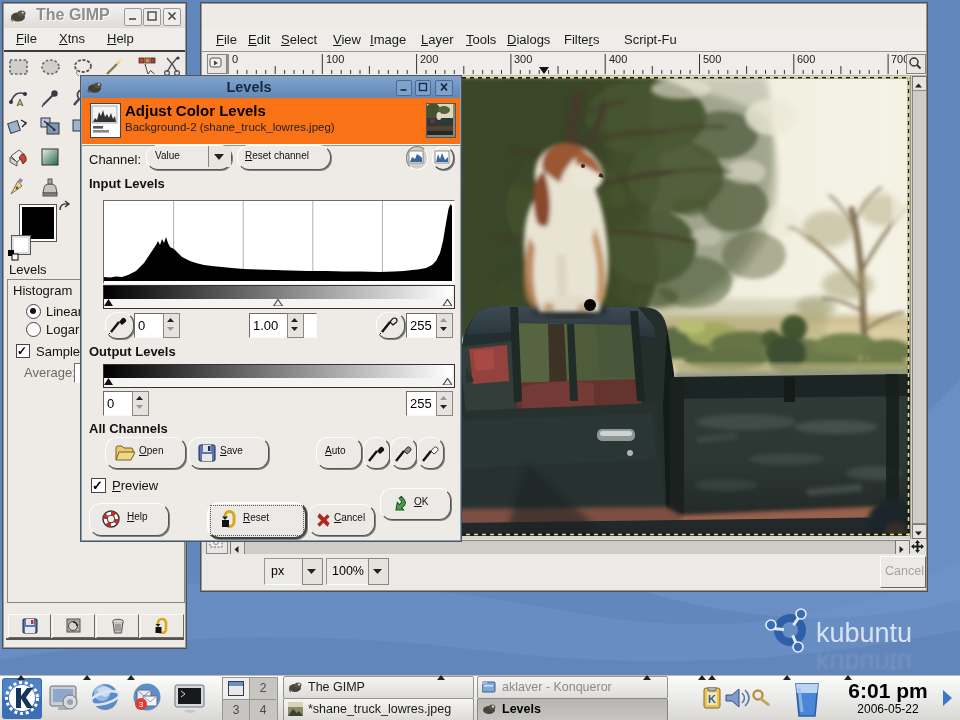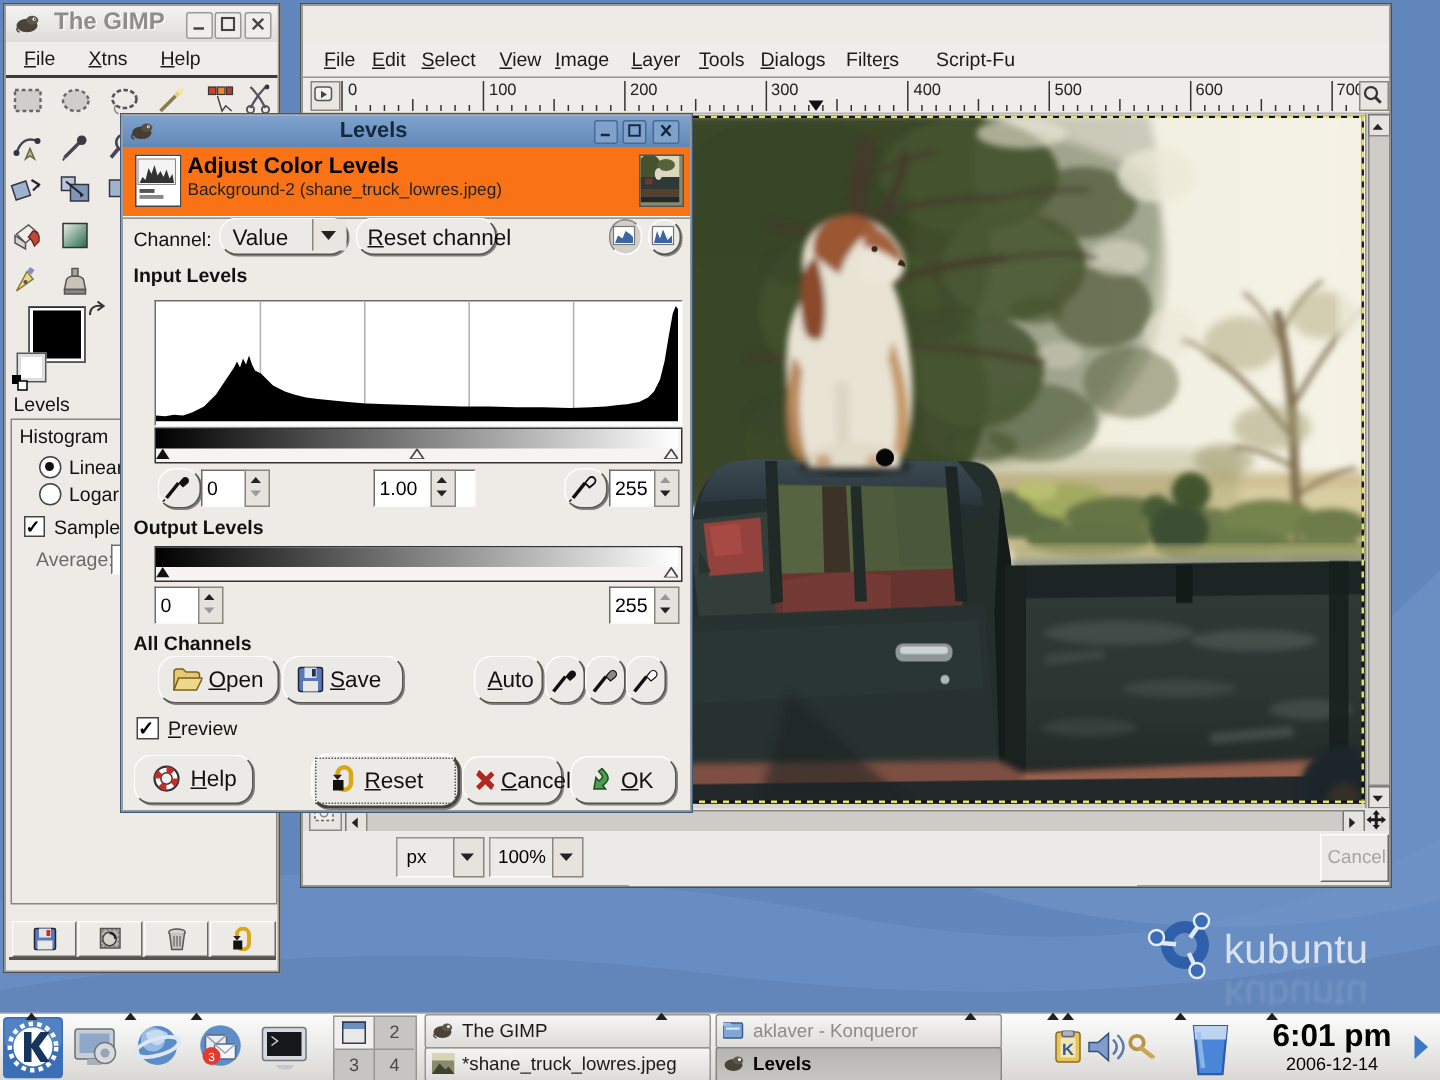--- a/index.html
+++ b/index.html
@@ -9,21 +9,21 @@
  box-shadow:0 0 0 1px #9a9a98 inset;}
 .tbar{position:absolute;left:1px;right:1px;top:1px;height:24px;
  background:linear-gradient(#f4f3f2,#dddcd9);}
 .tbtn{position:absolute;width:16px;height:16px;top:4px;background:#efeeec;
  border:1px solid #9a9a98;border-radius:2px;color:#444;font-size:11px;
  line-height:14px;text-align:center;}
 .bluebar{background:linear-gradient(#7fa3ce,#6288b6);}
 .menu{position:absolute;font-size:13px;color:#1a1a1a;}
 .gbtn{position:absolute;background:#eceae6;border-style:solid;border-width:1px;
  border-color:#fdfdfc #57534d #57534d #fdfdfc;box-shadow:1px 1px 0 rgba(40,40,40,.55);
- font-size:15px;color:#111;border-radius:12px;}
+ font-size:10px;color:#111;border-radius:12px;}
 .sunk{background:#fff;border-style:solid;border-width:1px;border-color:#6f6b66 #fbfaf8 #fbfaf8 #6f6b66;}
 .lbl{position:absolute;font-size:13px;color:#111;}
 .bold{font-weight:bold;}
 u{text-decoration:underline;}
 </style></head>
 <body>
 
 <svg class="abs" style="left:0;top:0" width="960" height="720" viewBox="0 0 960 720">
  <rect width="960" height="720" fill="#6287bd"></rect>
  <path d="M0,720 L0,600 Q300,560 560,610 Q790,655 960,560 L960,720 Z" fill="#6e92c6" opacity="0.55"></path>
@@ -813,21 +813,21 @@
       </svg>
   <span style="position:absolute;left:34px;top:8px;"><u>R</u>eset</span>
  </div>
  <div class="gbtn" style="left:227px;top:428px;width:65px;height:30px;">
   <svg style="position:absolute;left:7px;top:8px" width="15" height="15" viewBox="0 0 15 15">
         <path d="M2 3 L12 13 M3 1 L13 11 M2.5 2 L12.5 12" stroke="#b02820" stroke-width="1.8"></path>
         <path d="M12 2 L2 12 M13 3 L3 13" stroke="#b02820" stroke-width="1.8"></path>
       </svg>
   <span style="position:absolute;left:25px;top:7px;"><u>C</u>ancel</span>
  </div>
- <div class="gbtn" style="left:299px;top:428px;width:69px;height:30px;text-align:center;">
+ <div class="gbtn" style="left:299px;top:412px;width:69px;height:30px;text-align:center;">
   <svg style="position:absolute;left:10px;top:7px" width="18" height="17" viewBox="0 0 18 17">
         <path d="M3 9 Q3 4 8 4 L10 4 L10 1 L16 6 L10 11 L10 8 L8 8 Q6 8 6 10 L6 13 L3 13 Z" fill="#4e9a50" stroke="#1c5020" transform="rotate(140 9 8)"></path>
       </svg>
   <span style="position:absolute;left:33px;top:7px;"><u>O</u>K</span>
  </div>
 </div>
 
 <div class="abs" id="taskbar" style="left:0;top:675px;width:960px;height:45px;
  background:linear-gradient(#fcfcfb 0%,#ececea 45%,#d8d7d4 100%);border-top:1px solid #b8b8b6;">
 
@@ -937,21 +937,21 @@
  </svg>
 
  <svg class="abs" style="left:790px;top:6px" width="34" height="36" viewBox="0 0 34 36">
   <path d="M6 2 L28 2 L25 34 L9 34 Z" fill="#4a86d8" stroke="#2c5ca8" stroke-width="1.5"></path>
   <path d="M6 2 L28 2 L27.2 11 L6.8 11 Z" fill="#bcd4f0"></path>
   <path d="M9 6 L12 30" stroke="#9cc0ea" stroke-width="3" opacity=".8"></path>
  </svg>
 
  <div class="abs" style="left:838px;top:3px;width:100px;height:40px;text-align:center;color:#000;">
   <div style="font-size:21px;font-weight:bold;letter-spacing:0px;">6:01 pm</div>
-  <div style="font-size:12px;margin-top:-1px;">2006-12-14</div>
+  <div style="font-size:12px;margin-top:-1px;">2006-05-22</div>
  </div>
 
  <svg class="abs" style="left:938px;top:12px" width="18" height="20" viewBox="0 0 18 20">
       <path d="M5 2 L14 10 L5 18 Z" fill="#3c77c8"></path>
     </svg>
 
  <svg class="abs" style="left:0;top:-5px" width="960" height="10" viewBox="0 0 960 10">
   <g fill="#222">
         <path d="M17 9 l4-5 4 5z"></path>
         <path d="M83 9 l4-5 4 5z"></path>

